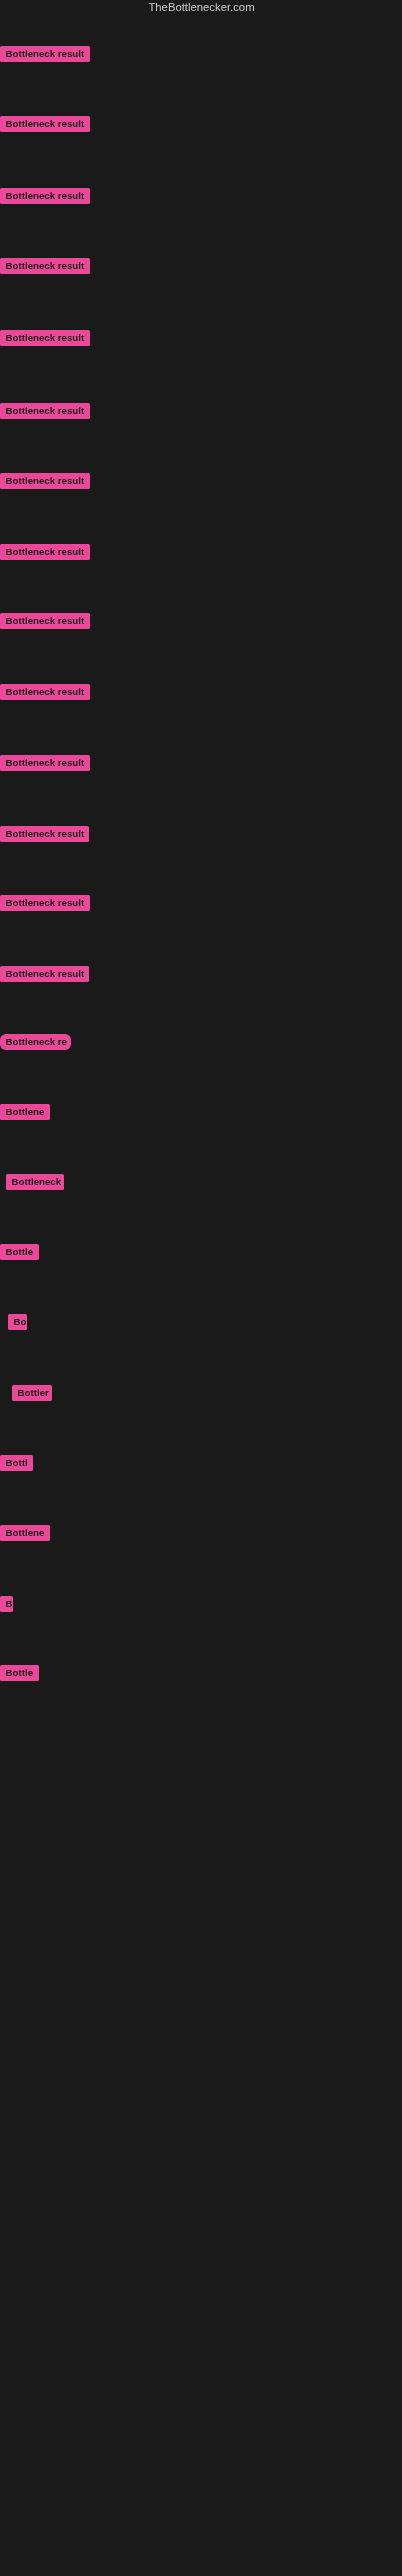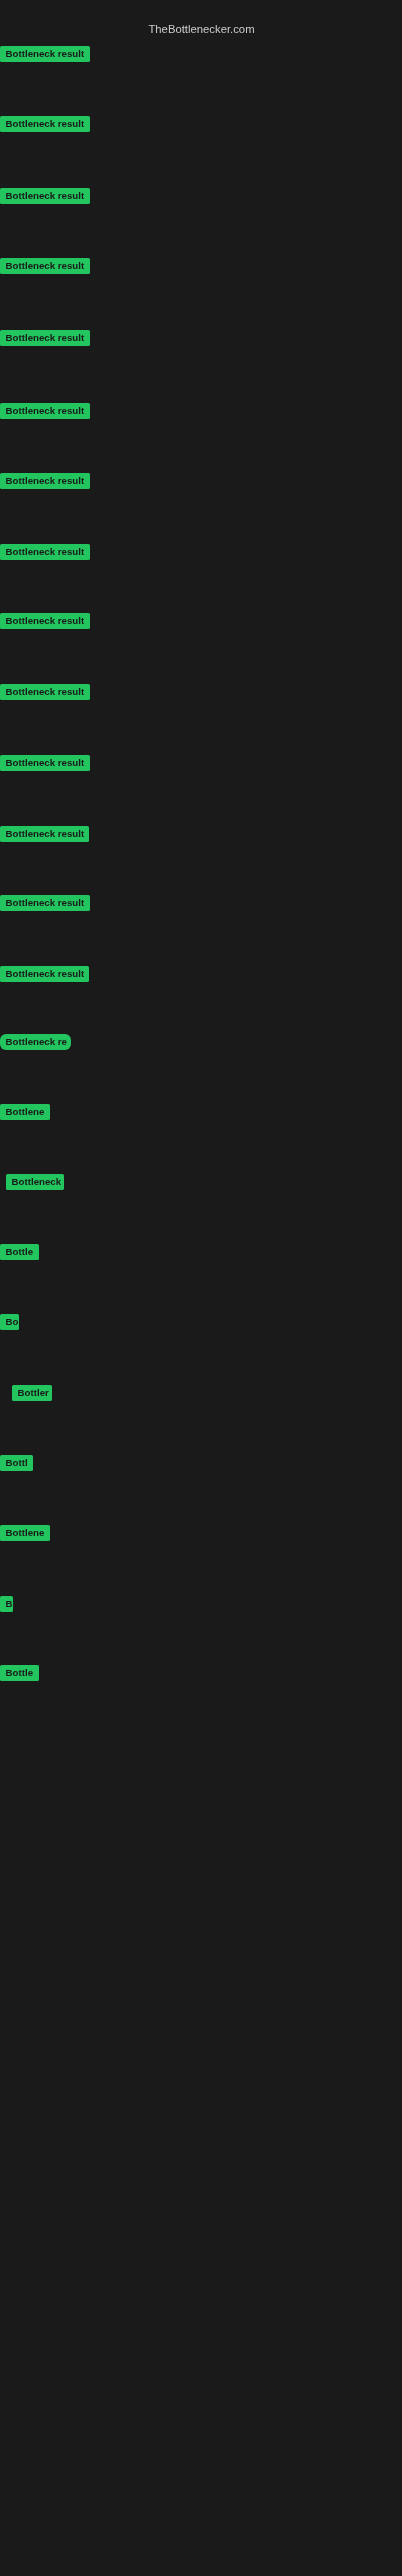--- a/index.html
+++ b/index.html
@@ -9,27 +9,27 @@
     }
     body {
       background-color: #1a1a1a;
       width: 403px;
       min-height: 2576px;
       font-family: Arial, sans-serif;
       position: relative;
     }
     .site-header {
       text-align: center;
-      padding: 23px 0 8px 0;
+      padding: 1px 0 8px 0;
       color: #cccccc;
       font-size: 11.3px;
       font-weight: normal;
     }
     .bottleneck-badge {
-      background-color: #22c55e;
+      background-color: #ec4899;
       color: #1a1a1a;
       font-size: 9.7px;
       font-weight: bold;
       padding: 2.4px 5.6px;
       display: inline-block;
       border-radius: 1.6px;
       white-space: nowrap;
       overflow: hidden;
     }
     .badge-wrapper {
@@ -55,19 +55,19 @@
 <div class="badge-wrapper" style="top: 613px; left: 0px;"><span class="bottleneck-badge" style="max-width: 97px;">Bottleneck result</span></div>
 <div class="badge-wrapper" style="top: 684px; left: 0px;"><span class="bottleneck-badge" style="max-width: 97px;">Bottleneck result</span></div>
 <div class="badge-wrapper" style="top: 755px; left: 0px;"><span class="bottleneck-badge" style="max-width: 97px;">Bottleneck result</span></div>
 <div class="badge-wrapper" style="top: 826px; left: 0px;"><span class="bottleneck-badge" style="max-width: 89px;">Bottleneck result</span></div>
 <div class="badge-wrapper" style="top: 895px; left: 0px;"><span class="bottleneck-badge" style="max-width: 97px;">Bottleneck result</span></div>
 <div class="badge-wrapper" style="top: 966px; left: 0px;"><span class="bottleneck-badge" style="max-width: 89px;">Bottleneck result</span></div>
 <div class="badge-wrapper" style="top: 1034px; left: 0px;"><span class="bottleneck-badge" style="max-width: 71px; border-radius: 6px;">Bottleneck re</span></div>
 <div class="badge-wrapper" style="top: 1104px; left: 0px;"><span class="bottleneck-badge" style="max-width: 50px;">Bottlene</span></div>
 <div class="badge-wrapper" style="top: 1174px; left: 6px;"><span class="bottleneck-badge" style="max-width: 58px;">Bottleneck</span></div>
 <div class="badge-wrapper" style="top: 1244px; left: 0px;"><span class="bottleneck-badge" style="max-width: 39px;">Bottle</span></div>
-<div class="badge-wrapper" style="top: 1314px; left: 0px;"><span class="bottleneck-badge" style="max-width: 19.3px;">Bo</span></div>
+<div class="badge-wrapper" style="top: 1314px; left: 8px;"><span class="bottleneck-badge" style="max-width: 19.3px;">Bo</span></div>
 <div class="badge-wrapper" style="top: 1385px; left: 0px; margin-left: 12px;"><span class="bottleneck-badge" style="max-width: 40px;">Bottler</span></div>
 <div class="badge-wrapper" style="top: 1455px; left: 0px;"><span class="bottleneck-badge" style="max-width: 34px;">Bottl</span></div>
 <div class="badge-wrapper" style="top: 1525px; left: 0px;"><span class="bottleneck-badge" style="max-width: 50px;">Bottlene</span></div>
 <div class="badge-wrapper" style="top: 1596px; left: 0px;"><span class="bottleneck-badge" style="max-width: 13px;">B</span></div>
 <div class="badge-wrapper" style="top: 1665px; left: 0px;"><span class="bottleneck-badge" style="max-width: 39px;">Bottle</span></div>
 
 
 </body></html>

